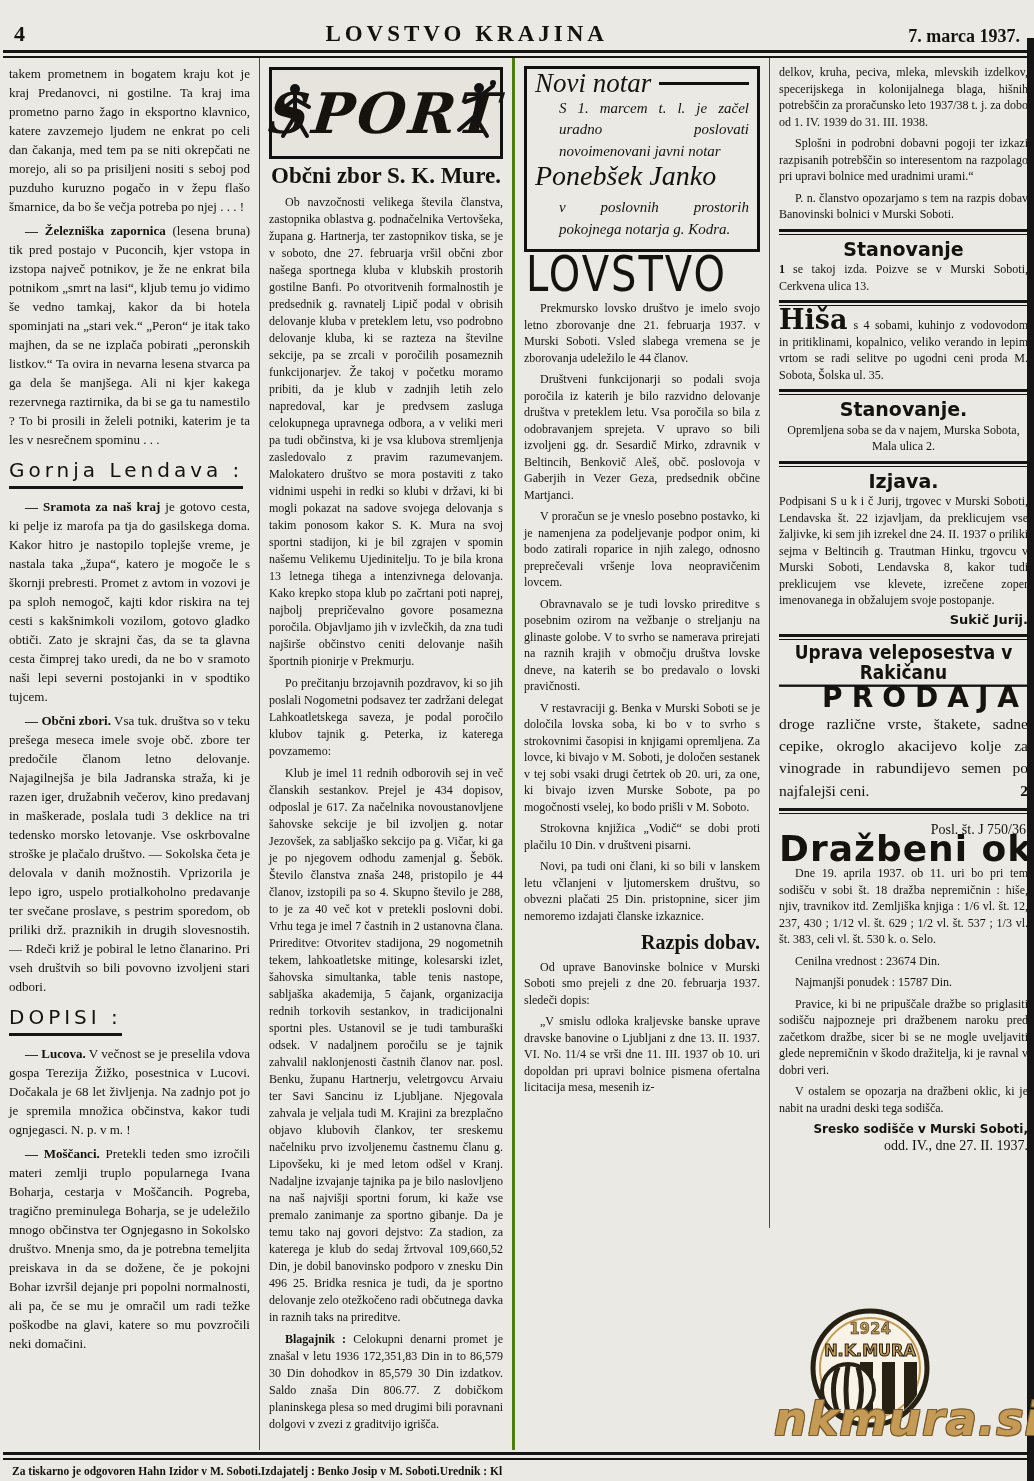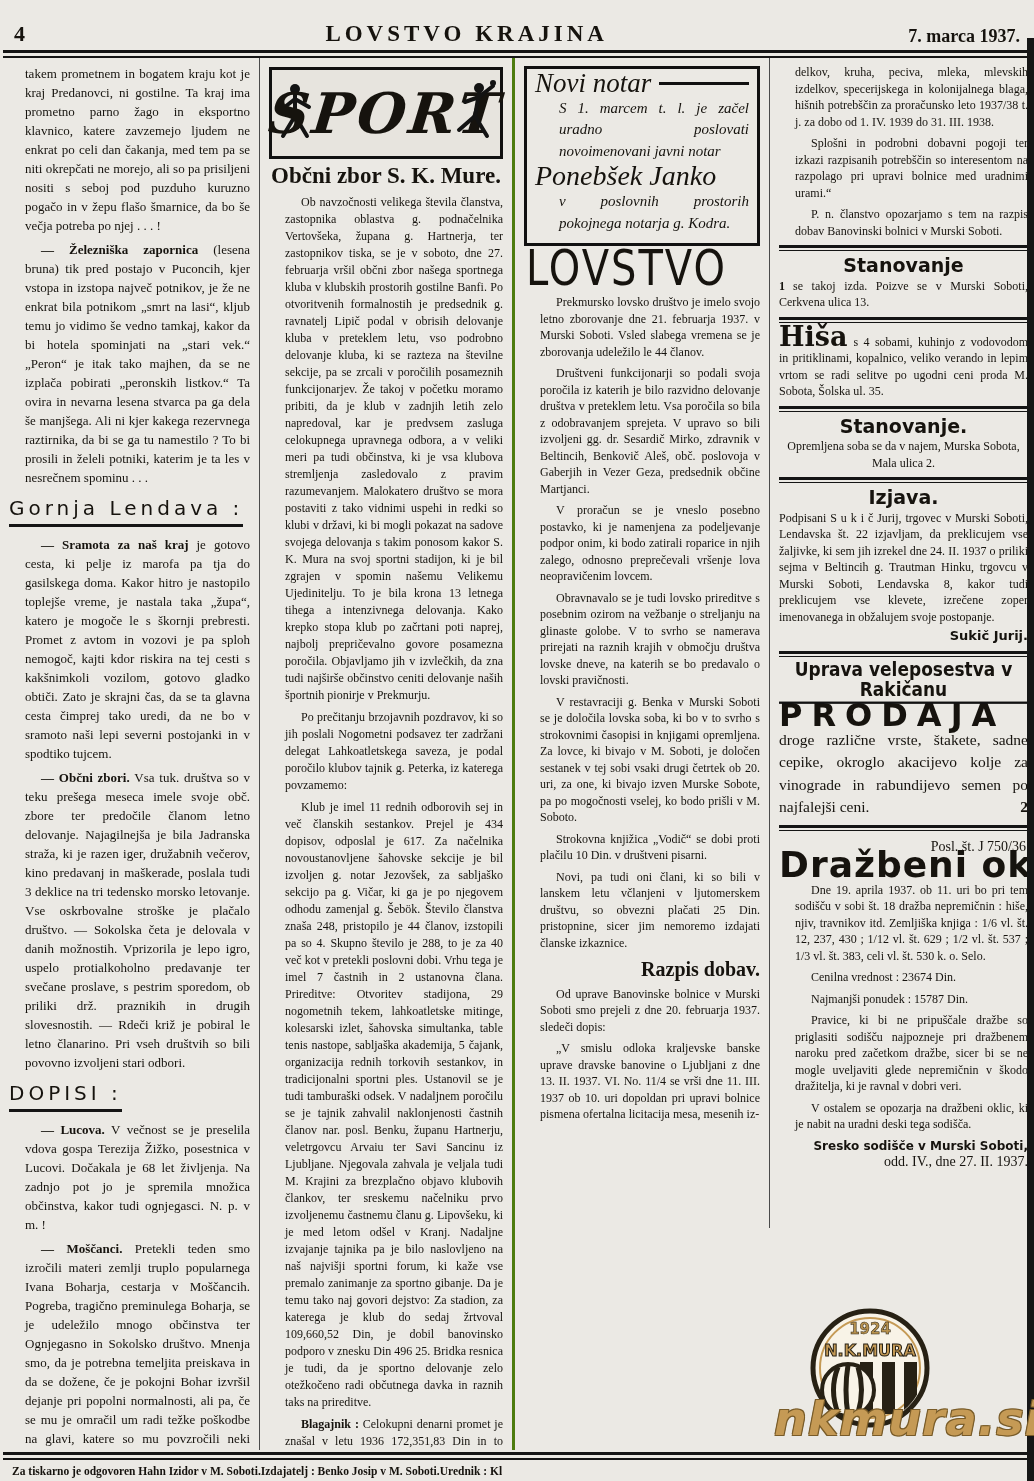--- a/index.html
+++ b/index.html
@@ -10,21 +10,21 @@
   
   .header { display:flex; justify-content:space-between; align-items:flex-end; padding:10px 14px 3px 14px; height:50px; }
   .hdr-page { font-size:22px; font-weight:bold; }
   .hdr-title { font-size:23px; font-weight:bold; letter-spacing:4px; }
   .hdr-date { font-size:18px; font-weight:bold; }
   .double-rule { height:8px; border-top:3px solid #151515; border-bottom:2px solid #151515; margin:0 3px; }
 
   
   .main { display:flex; height:1392px; }
   .col { overflow:hidden; padding:6px 9px; text-align:justify; }
-  .col p { margin:0 0 5px 16px; text-indent:16px; }
+  .col p { margin:0 0 5px 0; text-indent:16px; }
   .col p.noindent { text-indent:0; }
   .col1 { width:259px; font-size:13px; line-height:19px; }
   .col2 { width:253px; font-size:12px; line-height:17px; border-left:1px solid #4a4a4a; }
   .right { width:522px; border-left:3px solid #4d7c0f; display:flex; flex-direction:row; }
   .right-top { display:flex; height:1170px; }
   .col3 { width:254px; font-size:12px; line-height:16.5px; }
   .col4 { width:268px; font-size:12px; line-height:16.5px; border-left:1px solid #4a4a4a; }
 
   .lead { font-weight:bold; }
 
@@ -36,38 +36,38 @@
   .fig-left { position:absolute; left:3px; top:10px; }
   .fig-right { position:absolute; right:3px; top:8px; }
   .art-heading { text-align:center; font-weight:bold; font-size:23px; margin:4px 0 10px 0; text-indent:0; }
 
   
   .notar-box { border:3px solid #111; padding:6px 8px 8px 8px; margin:2px 0 10px 0; font-style:italic; }
   .notar-titlerow { display:flex; align-items:flex-end; }
   .notar-title { font-size:27px; white-space:nowrap; }
   .title-rule { flex:1; border-bottom:3px solid #111; margin:0 0 7px 8px; }
   .notar-intro { margin:6px 0 2px 24px; font-size:15px; line-height:1.45; }
-  .notar-name { font-size:28px; margin:5px 0 7px 0; }
+  .notar-name { font-size:28px; margin:5px 0 13px 0; }
   .notar-tail { margin:2px 0 0 24px; font-size:15px; line-height:1.45; }
   .lovstvo-h { font-family:"DejaVu Sans", sans-serif; font-size:40px; letter-spacing:2px; transform:scaleY(1.25); transform-origin:left center; margin:14px 0 18px 2px; }
   .zdruzba { border-top:2px solid #151515; margin-top:8px; padding-top:10px; position:relative; }
   .zdruzba-h { font-family:"DejaVu Sans", sans-serif; font-size:22px; line-height:1.9; font-weight:normal; }
   .merchant { position:absolute; right:0; top:44px; }
   .razpis-h { text-align:right; font-weight:bold; font-size:20px; margin:10px 0 8px 0; }
 
   
   .hrule { height:6px; border-top:3px solid #141414; border-bottom:1px solid #141414; margin:6px 0; }
   .ad-title { text-align:center; font-family:"DejaVu Sans", sans-serif; font-weight:bold; font-size:19px; margin:2px 0 4px 0; }
   .ad-body { text-align:justify; }
   .ad-num-l { float:left; font-weight:bold; margin-right:8px; }
   .ad-num-r { float:right; font-weight:bold; margin-left:8px; }
   .hisa-lead { font-size:27px; font-weight:bold; font-family:"DejaVu Serif", serif; margin-right:6px; }
   .izjava-sig { text-align:right; font-weight:bold; font-family:"DejaVu Sans", sans-serif; font-size:13px; margin-top:3px; }
   .prodaja-title { display:block; text-align:center; font-family:"DejaVu Sans", sans-serif; font-weight:bold; font-size:17px; border-bottom:2px solid #111; padding-bottom:3px; margin-bottom:6px; transform:scaleY(1.15); }
-  .prodaja-sub { text-align:left; font-family:"DejaVu Sans", sans-serif; font-weight:bold; font-size:32px; letter-spacing:9px; margin:4px 0 6px 0; }
+  .prodaja-sub { text-align:right; font-family:"DejaVu Sans", sans-serif; font-weight:bold; font-size:28px; letter-spacing:9px; margin:4px 0 6px 0; }
   .prodaja-body { font-size:15.5px; line-height:1.45; text-align:justify; }
   .drazba-ref { text-align:right; font-size:14px; margin:8px 2px 2px 0; }
   .drazba-title { font-family:"DejaVu Sans", sans-serif; font-weight:bold; font-size:36px; letter-spacing:1px; margin:0 0 8px 0; white-space:nowrap; }
   .drazba-sig1 { text-align:right; font-family:"DejaVu Sans", sans-serif; font-weight:bold; font-size:12px; margin-top:4px; }
   .drazba-sig2 { text-align:right; font-size:14px; }
 
   
   .adler-block { position:relative; height:222px; border-top:1px solid #4a4a4a; padding:6px 10px; }
   .avto { font-family:"DejaVu Sans", sans-serif; font-weight:bold; font-size:25px; line-height:1.15; width:252px; border-bottom:6px solid #141414; padding-bottom:5px; }
   .adler-logo { position:absolute; top:50px; left:168px; display:flex; align-items:center; }

